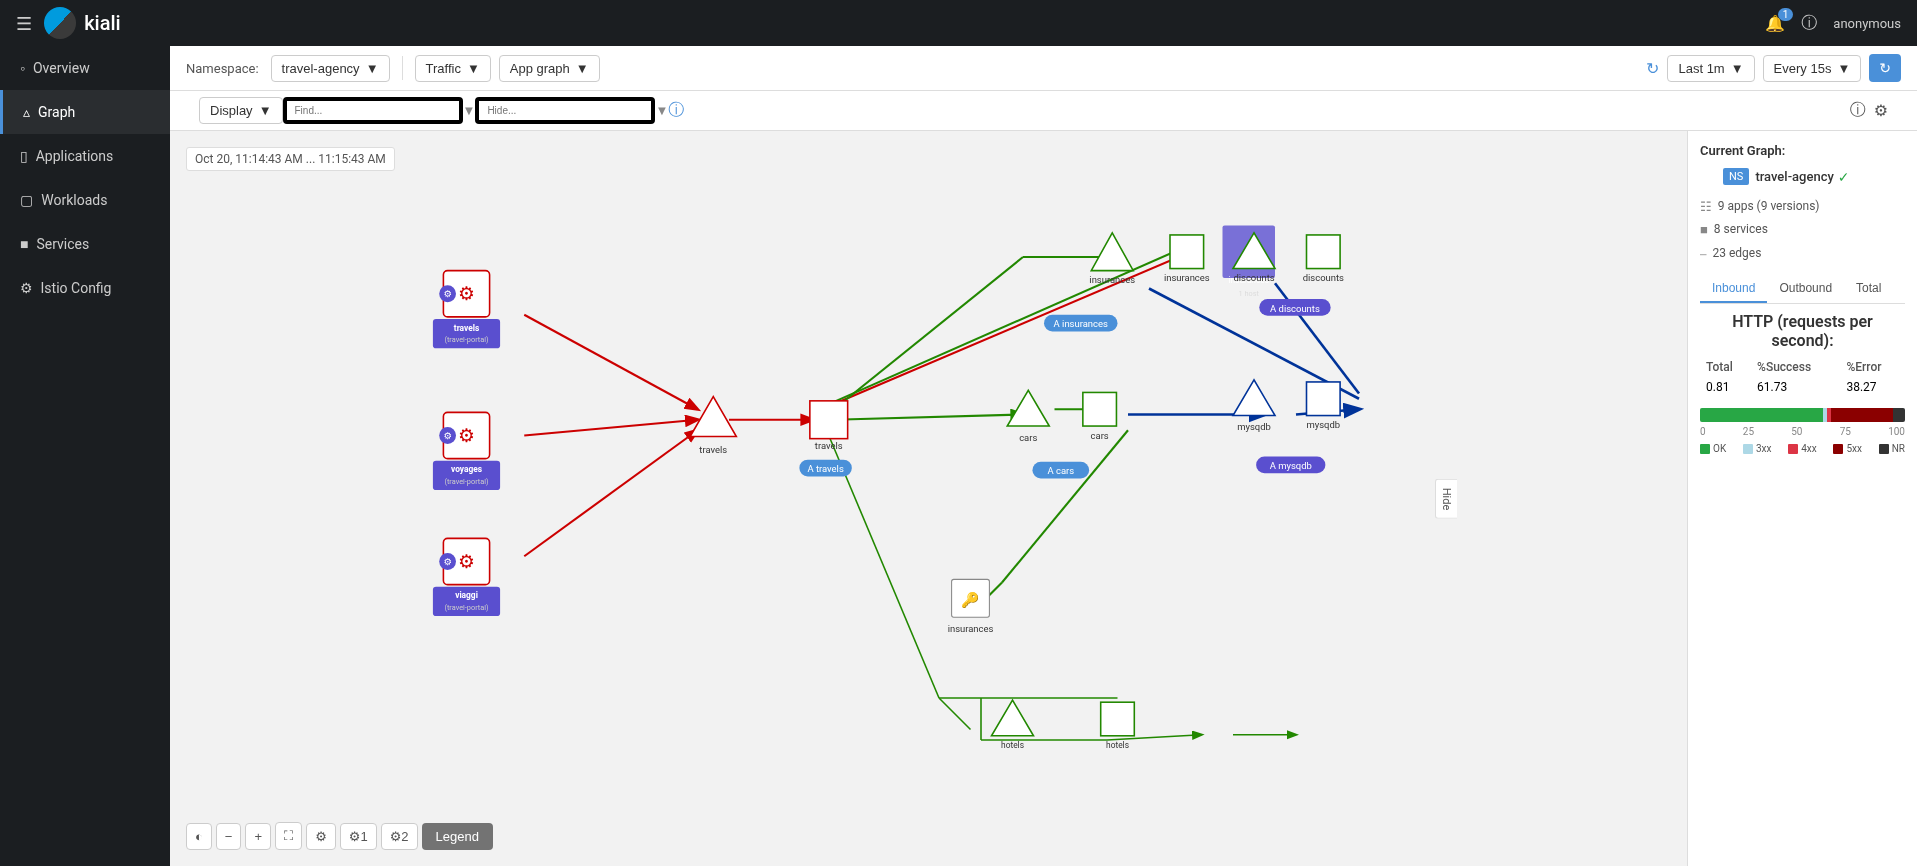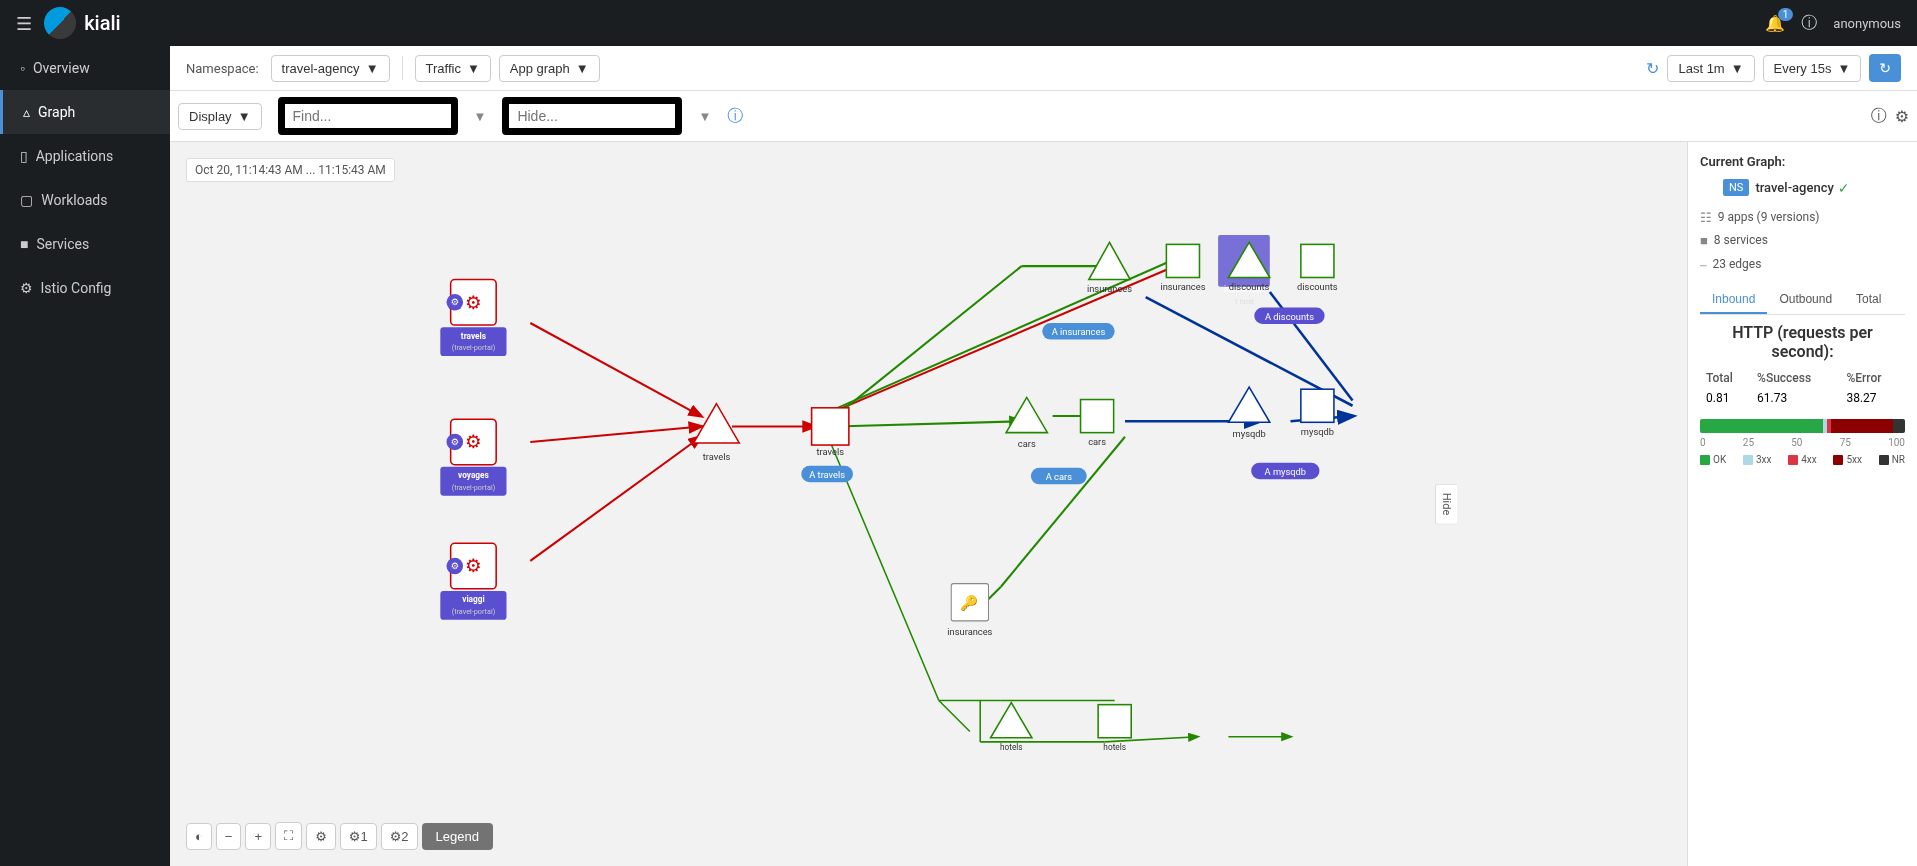--- a/index.html
+++ b/index.html
@@ -62,24 +62,24 @@
     }
     .toolbar-right { margin-left: auto; display: flex; align-items: center; gap: 8px; }
     .dropdown-btn {
       border: 1px solid #ccc; background: white; padding: 5px 10px; border-radius: 4px;
       cursor: pointer; display: flex; align-items: center; gap: 6px; font-size: 13px; color: #333;
     }
     .namespace-label { font-size: 13px; color: #555; margin-right: 4px; }
     .separator { width: 1px; height: 24px; background: #ddd; margin: 0 4px; }
     .refresh-btn { background: #4a90d9; color: white; border: none; padding: 6px 10px; border-radius: 4px; cursor: pointer; font-size: 14px; }
     .toolbar2 {
-      background: white; border-bottom: 1px solid #ddd; padding: 6px 8px;
-      display: flex; align-items: center; gap: 16px;
-    }
-    .find-input { border: 7px solid #000000; padding: 4px 8px; border-radius: 4px; font-size: 14px; width: 180px; }
+      background: white; border-bottom: 1px solid #ddd; padding: 6px 29px;
+      display: flex; align-items: center; gap: 0;
+    }
+    .find-input { border: 4px solid #000000; padding: 4px 8px; border-radius: 4px; font-size: 10px; width: 180px; }
     .info-icon { color: #4a90d9; font-size: 16px; cursor: pointer; }
     .toolbar2-right { margin-left: auto; display: flex; gap: 8px; }
     .icon-btn { background: none; border: none; cursor: pointer; color: #555; font-size: 16px; }
 
     
     .graph-area {
       flex: 1;
       display: flex;
       overflow: hidden;
       position: relative;

